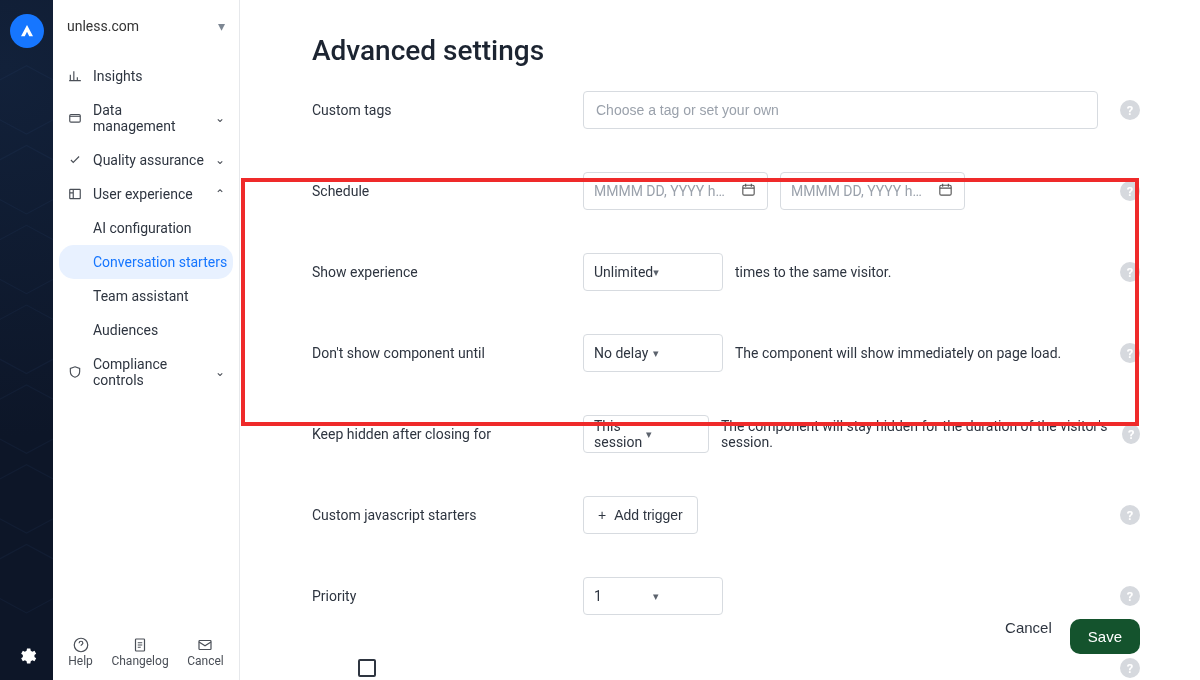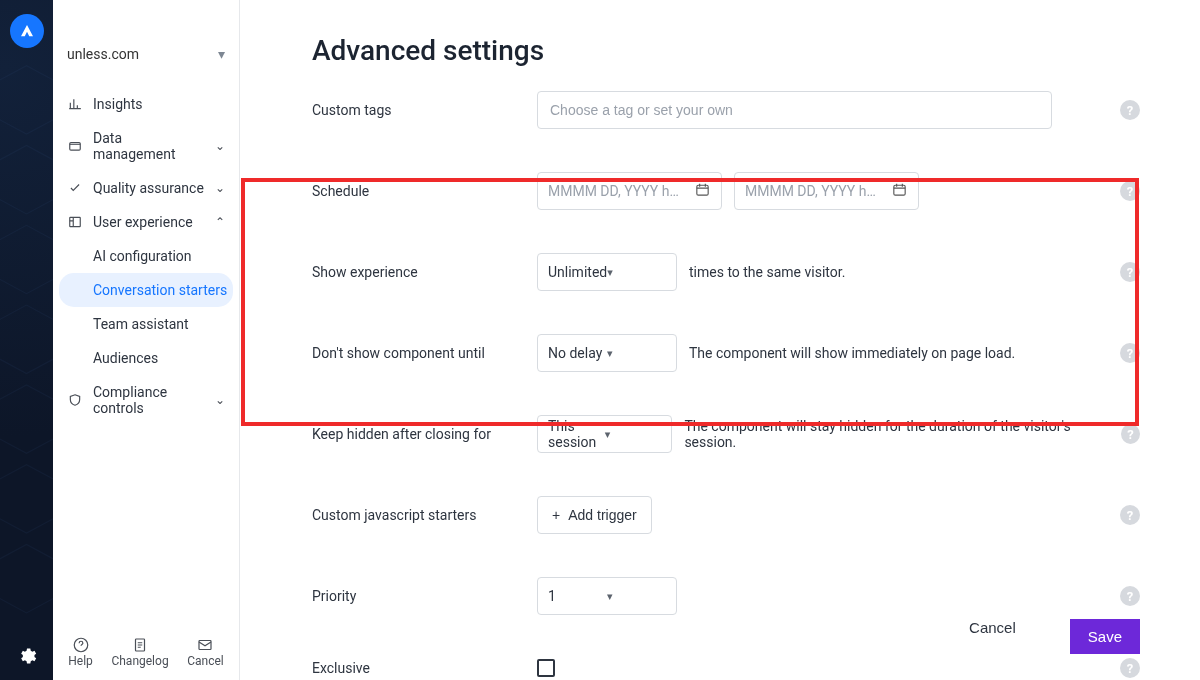--- a/index.html
+++ b/index.html
@@ -8,56 +8,56 @@
   
   .rail { width:53px; background:#0f1a2e; background-image: radial-gradient(circle at 10% 10%, #12213a 0, #0d1628 60%); position:relative;}
   .rail .brand { width:34px; height:34px; background:#1676ff; border-radius:50%; margin:14px auto 0; display:flex; align-items:center; justify-content:center;}
   .rail .brand svg { width:18px; height:18px; fill:#fff;}
   .rail .gear { position:absolute; bottom:14px; left:0; right:0; display:flex; justify-content:center;}
   .rail .gear svg { width:20px; height:20px; fill:#fff;}
   .rail-pattern { position:absolute; inset:60px 0 50px 0; opacity:.10;}
   .rail-pattern svg { width:100%; height:100%;}
   
   .sidebar { width:187px; border-right:1px solid #e6e8eb; background:#fff; display:flex; flex-direction:column; font-size:14px;}
-  .workspace { display:flex; align-items:center; justify-content:space-between; padding:18px 14px 18px 14px; border-bottom:1px solid transparent;margin-top:28px;}
+  .workspace { display:flex; align-items:center; justify-content:space-between; padding:18px 14px 18px 14px; border-bottom:1px solid transparent;}
   .workspace span { color:#333;}
   .workspace .chev { color:#7d8793;}
   .nav { padding-top:6px; flex:1; overflow-y:auto;}
   .nav-item { display:flex; align-items:center; gap:10px; padding:9px 14px; color:#2e3540; cursor:pointer; font-size:14px;}
   .nav-item .ico { width:16px; display:inline-flex; justify-content:center;}
   .nav-item .label { flex:1;}
   .nav-item .chev { color:#4a4f57; font-size:12px;}
   .sub { padding-left:40px; padding-top:9px; padding-bottom:9px; color:#2e3540; cursor:pointer; font-size:14px;}
   .sub.active { background:#e8f1ff; color:#1676ff; border-radius:15px; margin:0 6px; padding-left:34px;}
   .sidebar-footer { display:flex; justify-content:space-around; padding:10px 6px 12px; border-top:0;}
   .sf-item { display:flex; flex-direction:column; align-items:center; color:#4a4f57; font-size:12px; cursor:pointer;}
   .sf-item svg { width:18px; height:18px; stroke:#4a4f57; fill:none; stroke-width:1.6;}
   
   .main { flex:1; position:relative; padding:34px 60px 24px 72px; overflow:hidden;}
   h1 { font-size:28px; font-weight:500; color:#1c2431; margin-bottom:24px; }
   .form { display:flex; flex-direction:column; gap:43px;}
   .row { display:flex; align-items:center; gap:0;}
   .row .label { width:225px; font-size:14px; color:#2e3540; flex-shrink:0;}
-  .row .controls { flex:1; display:flex; align-items:center; gap:12px; font-size:14px;}
+  .row .controls { flex:1; display:flex; align-items:center; gap:12px; font-size:14px;margin-left:46px;}
   .help-icon { width:20px; height:20px; border-radius:50%; background:#d6d9de; color:#fff; display:inline-flex; align-items:center; justify-content:center; font-size:13px; font-weight:700; margin-left:auto; cursor:help;}
   input.text-input { height:38px; border:1px solid #d7dbe0; border-radius:4px; padding:0 12px; font-size:14px; color:#333; }
   input.text-input::placeholder { color:#9aa1ab;}
   .wide { width:515px;}
   .date-box { display:flex; align-items:center; border:1px solid #d7dbe0; border-radius:4px; height:38px; width:185px; padding:0 10px; color:#9aa1ab; font-size:14px; gap:8px;}
   .date-box .ph { flex:1; white-space:nowrap; overflow:hidden; text-overflow:ellipsis;}
   .cal-ico svg { width:17px; height:17px; stroke:#555; fill:none; stroke-width:1.6;}
   .sel { display:flex; align-items:center; border:1px solid #d7dbe0; border-radius:4px; height:38px; width:140px; padding:0 10px; font-size:14px; color:#2e3540; cursor:pointer;}
   .sel span { flex:1;}
   .sel .caret { font-size:11px; color:#5c636d;}
   .desc { color:#2e3540; font-size:14px;}
   .btn-outline { height:38px; border:1px solid #d7dbe0; background:#fff; border-radius:4px; padding:0 14px; font-size:14px; display:inline-flex; align-items:center; gap:8px; cursor:pointer; color:#2e3540;}
   .checkbox { width:18px; height:18px; border:2px solid #2e3540; border-radius:2px; cursor:pointer;}
   .footer-actions { position:absolute; right:60px; bottom:26px; display:flex; align-items:flex-start; gap:18px;}
   .btn-text { background:none; border:none; font-size:15px; color:#2e3540; cursor:pointer;}
-  .btn-primary { background:#6d28d9; color:#fff; border:none; border-radius:0; padding:9px 18px; font-size:15px; cursor:pointer;margin-left:36px;}
+  .btn-primary { background:#14532d; color:#fff; border:none; border-radius:10px; padding:9px 18px; font-size:15px; cursor:pointer;}
   
   .highlight-box { position:absolute; border:4px solid #ef2a2a; pointer-events:none; left:241px; top:178px; width:898px; height:248px;}
 </style>
 </head>
 <body>
 
 <div class="app">
 
   <div class="rail">
     <div class="brand">
@@ -253,21 +253,20 @@
         <div class="controls">
           <div class="sel">
             <span>1</span>
             <span class="caret">▾</span>
           </div>
           <span class="help-icon">?</span>
         </div>
       </div>
 
       <div class="row">
-        <div class="label">Exclusive</div>
         <div class="controls">
           <div class="checkbox"></div>
           <span class="help-icon">?</span>
         </div>
       </div>
 
     </div>
 
     <div class="footer-actions">
       <button class="btn-text">Cancel</button>

